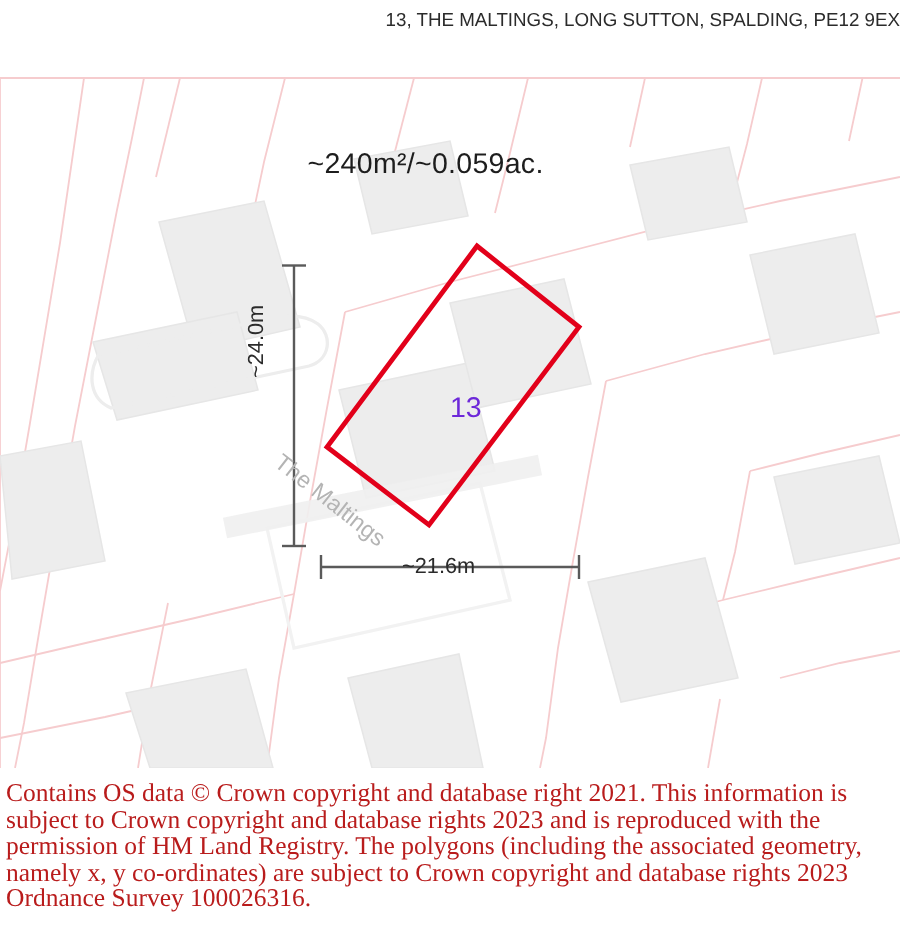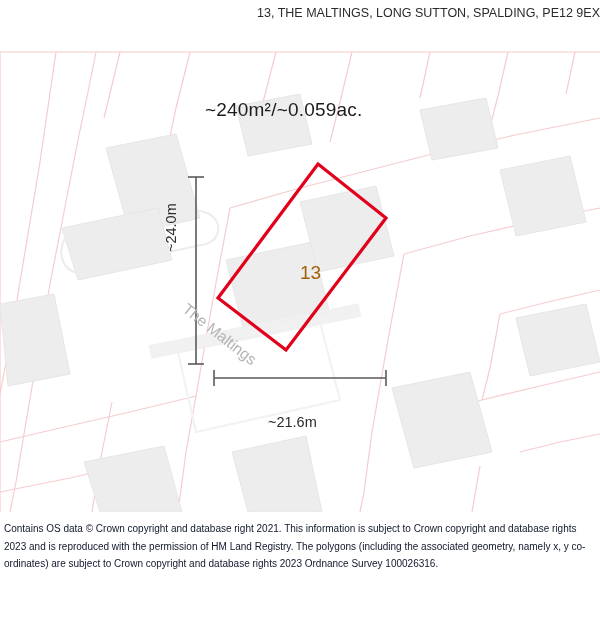--- a/index.html
+++ b/index.html
@@ -44,57 +44,57 @@
     top: 77px;
     font-size: 19px;
     color: #1d1d1d;
     letter-spacing: 0.2px;
   }
   .plot-number {
     position: absolute;
     left: 300px;
     top: 240px;
     font-size: 19px;
-    color: #a16207;
+    color: #6d28d9;
   }
   .dim-v {
     position: absolute;
     left: 163px;
     top: 230px;
     font-size: 14.5px;
     color: #2b2b2b;
     transform: rotate(-90deg);
     transform-origin: left top;
     white-space: nowrap;
   }
   .dim-h {
     position: absolute;
     left: 268px;
     top: 348px;
     font-size: 14.5px;
     color: #2b2b2b;
     white-space: nowrap;
-    margin-top: 44px;
   }
   .street-label {
     position: absolute;
     left: 190px;
     top: 278px;
     font-size: 15.5px;
     color: #b4b4b4;
     transform: rotate(38deg);
     transform-origin: left top;
     white-space: nowrap;
   }
   .footer {
     width: 600px;
     padding: 8px 4px 0 4px;
-    font-size: 10px;
+    font-size: 17px;
     line-height: 17.5px;
-    color: #0f172a;
+    color: #b91c1c;
+    font-family: Liberation Serif, serif;
   }
 </style>
 </head>
 <body>
 
 <div class="header">
   <div class="header-line">13, THE MALTINGS, LONG SUTTON, SPALDING, PE12 9EX</div>
 </div>
 
 <div class="map-wrap">

